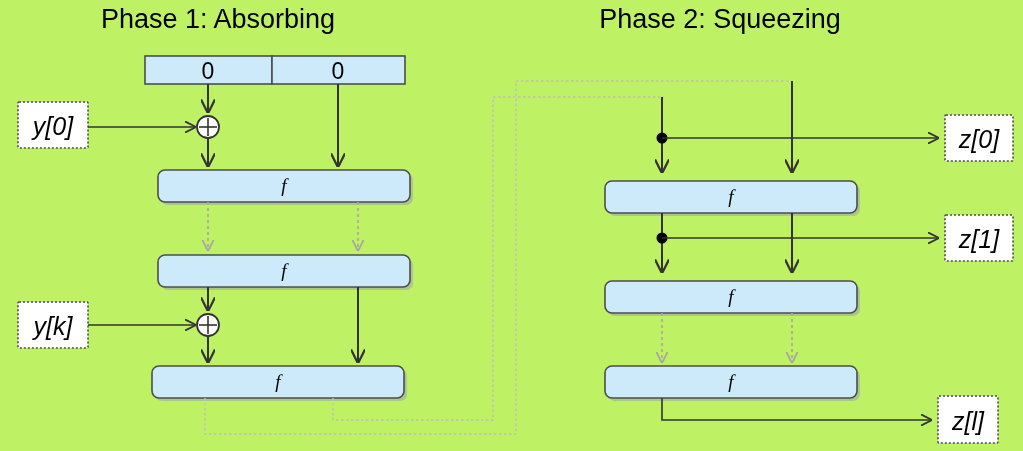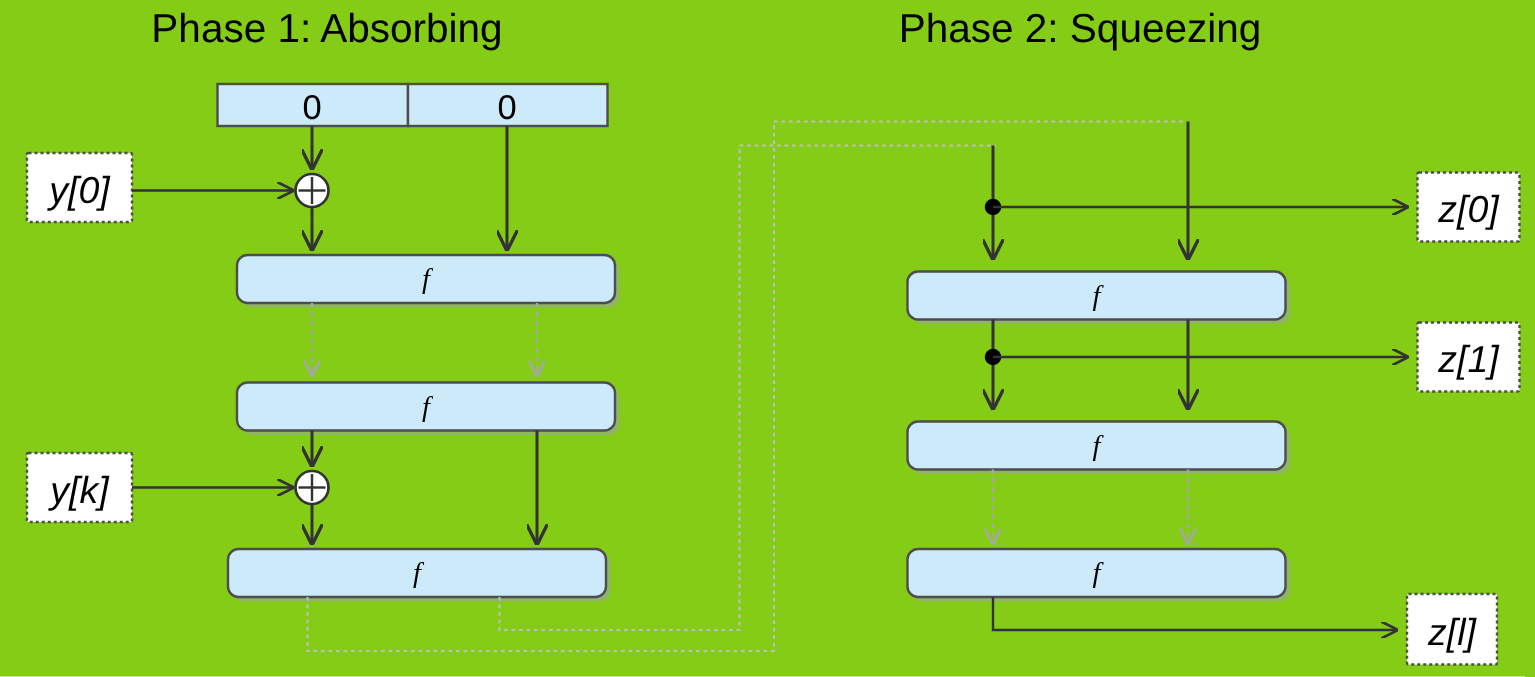--- a/index.html
+++ b/index.html
@@ -7,21 +7,21 @@
     padding: 0;
     background: #ffffff;
   }
   body {
     font-family: "Liberation Sans", sans-serif;
   }
   #canvas {
     position: relative;
     width: 1023px;
     height: 451px;
-    background: #84cc16;
+    background: #bef264;
     overflow: hidden;
   }
   #diagram-svg {
     position: absolute;
     left: 0;
     top: 0;
     width: 1023px;
     height: 451px;
   }
   .phase-title {

